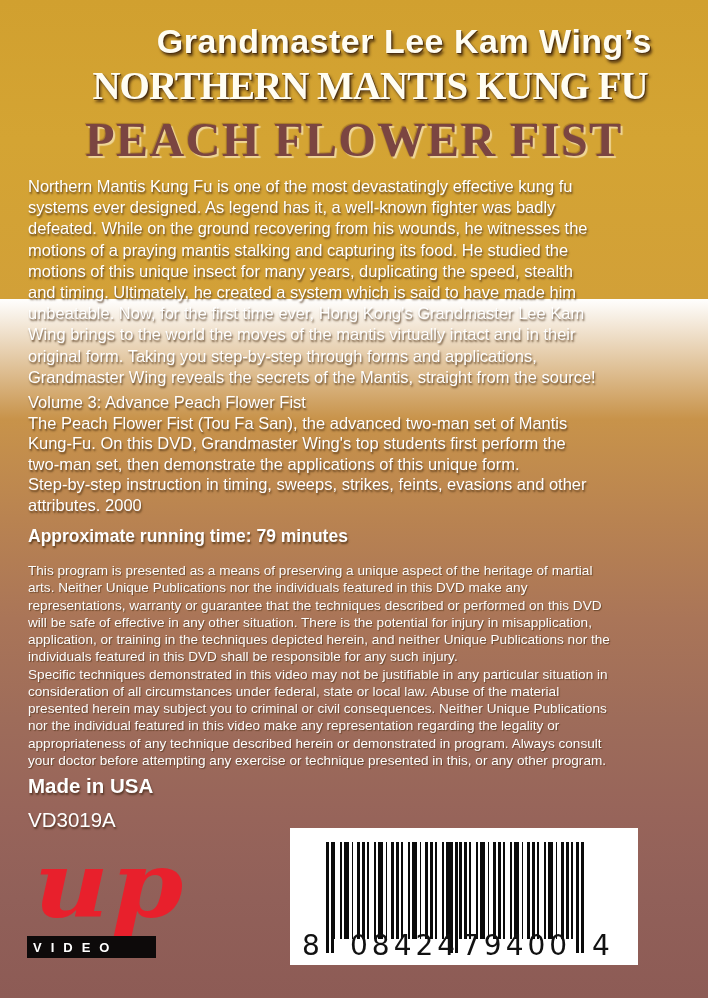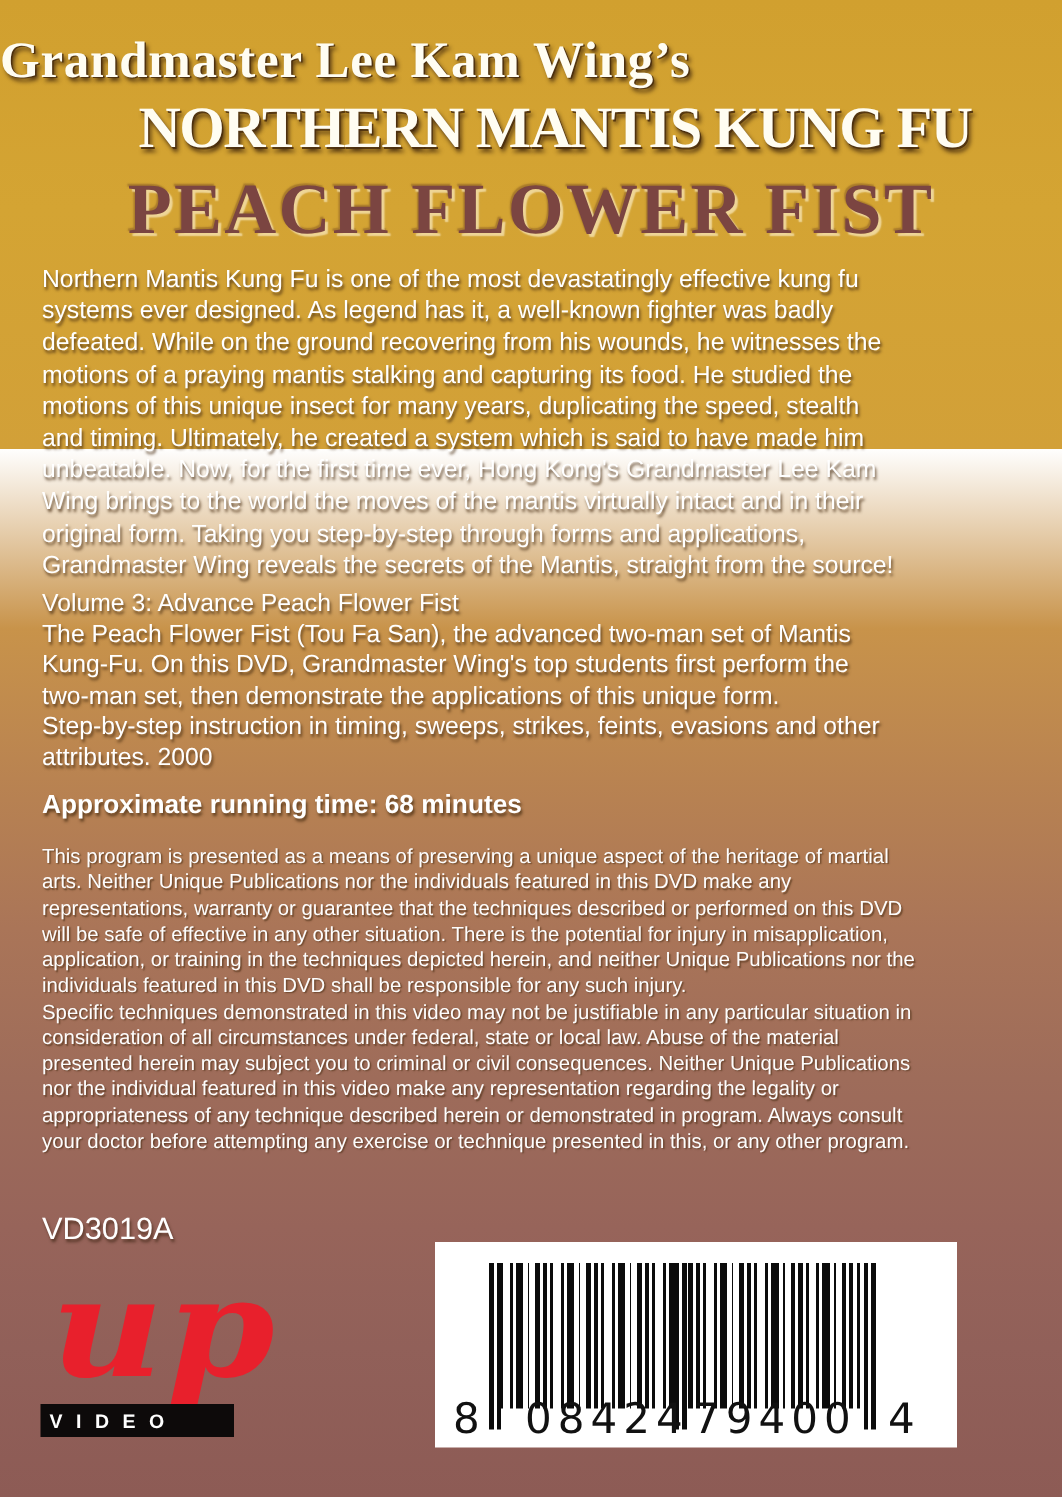--- a/index.html
+++ b/index.html
@@ -10,22 +10,22 @@
     background: linear-gradient(180deg,
       #d1a02f 0%, #d4a433 14%, #d2a038 30%, #c8934402 0%,
       #c8934a 42%, #b98351 52%, #aa7558 62%, #9e6c5a 72%,
       #97645a 82%, #916059 90%, #8d5b55 100%);
   }
 
   .abs { position:absolute; }
 
   
   .title1 {
-    top:22px; left:0; width:652px; text-align:left;
-    font-family:Liberation Serif, serif; font-weight:bold;
+    top:22px; left:0; width:652px; text-align:right;
+    font-family:Liberation Sans, sans-serif; font-weight:bold;
     font-size:34px; color:#fffdf2; letter-spacing:0.5px;
     text-shadow: 2px 3px 3px rgba(73,45,14,0.9), 1px 1px 0 rgba(73,45,14,0.85);
   }
   .title2 {
     top:63px; left:0; width:708px; text-align:center;
     font-family:"Liberation Serif", serif; font-weight:bold;
     font-size:39px; color:#fffdf2; letter-spacing:-1px;
     text-shadow: 2px 3px 3px rgba(73,45,14,0.9), 1px 1px 0 rgba(73,45,14,0.85);
     margin-left: 16px;
   }
@@ -115,34 +115,35 @@
 unbeatable. Now, for the first time ever, Hong Kong's Grandmaster Lee Kam
 Wing brings to the world the moves of the mantis virtually intact and in their
 original form.  Taking you step-by-step through forms and applications,
 Grandmaster Wing reveals the secrets of the Mantis, straight from the source!</div>
   <div class="abs copy volume">Volume 3: Advance Peach Flower Fist
 The Peach Flower Fist (Tou Fa San), the advanced two-man set of Mantis
 Kung-Fu. On this DVD, Grandmaster Wing's top students first perform the
 two-man set, then demonstrate the applications of this unique form.
 Step-by-step instruction in timing, sweeps, strikes, feints, evasions and other
 attributes. 2000</div>
-  <div class="abs runtime">Approximate running time: 68 minutes</div>
+  <div class="abs runtime">Approximate running time: 79 minutes</div>
   <div class="abs disclaimer">This program is presented as a means of preserving a unique aspect of the heritage of martial
 arts. Neither Unique Publications nor the individuals featured in this DVD make any
 representations, warranty or guarantee that the techniques described or performed on this DVD
 will be safe of effective in any other situation. There is the potential for injury in misapplication,
 application, or training in the techniques depicted herein, and neither Unique Publications nor the
 individuals featured in this DVD shall be responsible for any such injury.
 Specific techniques demonstrated in this video may not be justifiable in any particular situation in
 consideration of all circumstances under federal, state or local law. Abuse of the material
 presented herein may subject you to criminal or civil consequences. Neither Unique Publications
 nor the individual featured in this video make any representation regarding the legality or
 appropriateness of any technique described herein or demonstrated in program. Always consult
 your doctor before attempting any exercise or technique presented in this, or any other program.</div>
 
+  <div class="abs made">Made in USA</div>
   <div class="abs catalog">VD3019A</div>
 
   <div class="abs logo-up">up</div>
   <div class="abs logo-video">VIDEO</div>
 
   <div class="abs barcode">
     <div class="bars"></div>
     <div class="guard g-left"></div>
     <div class="guard g-mid"></div>
     <div class="guard g-right"></div>

